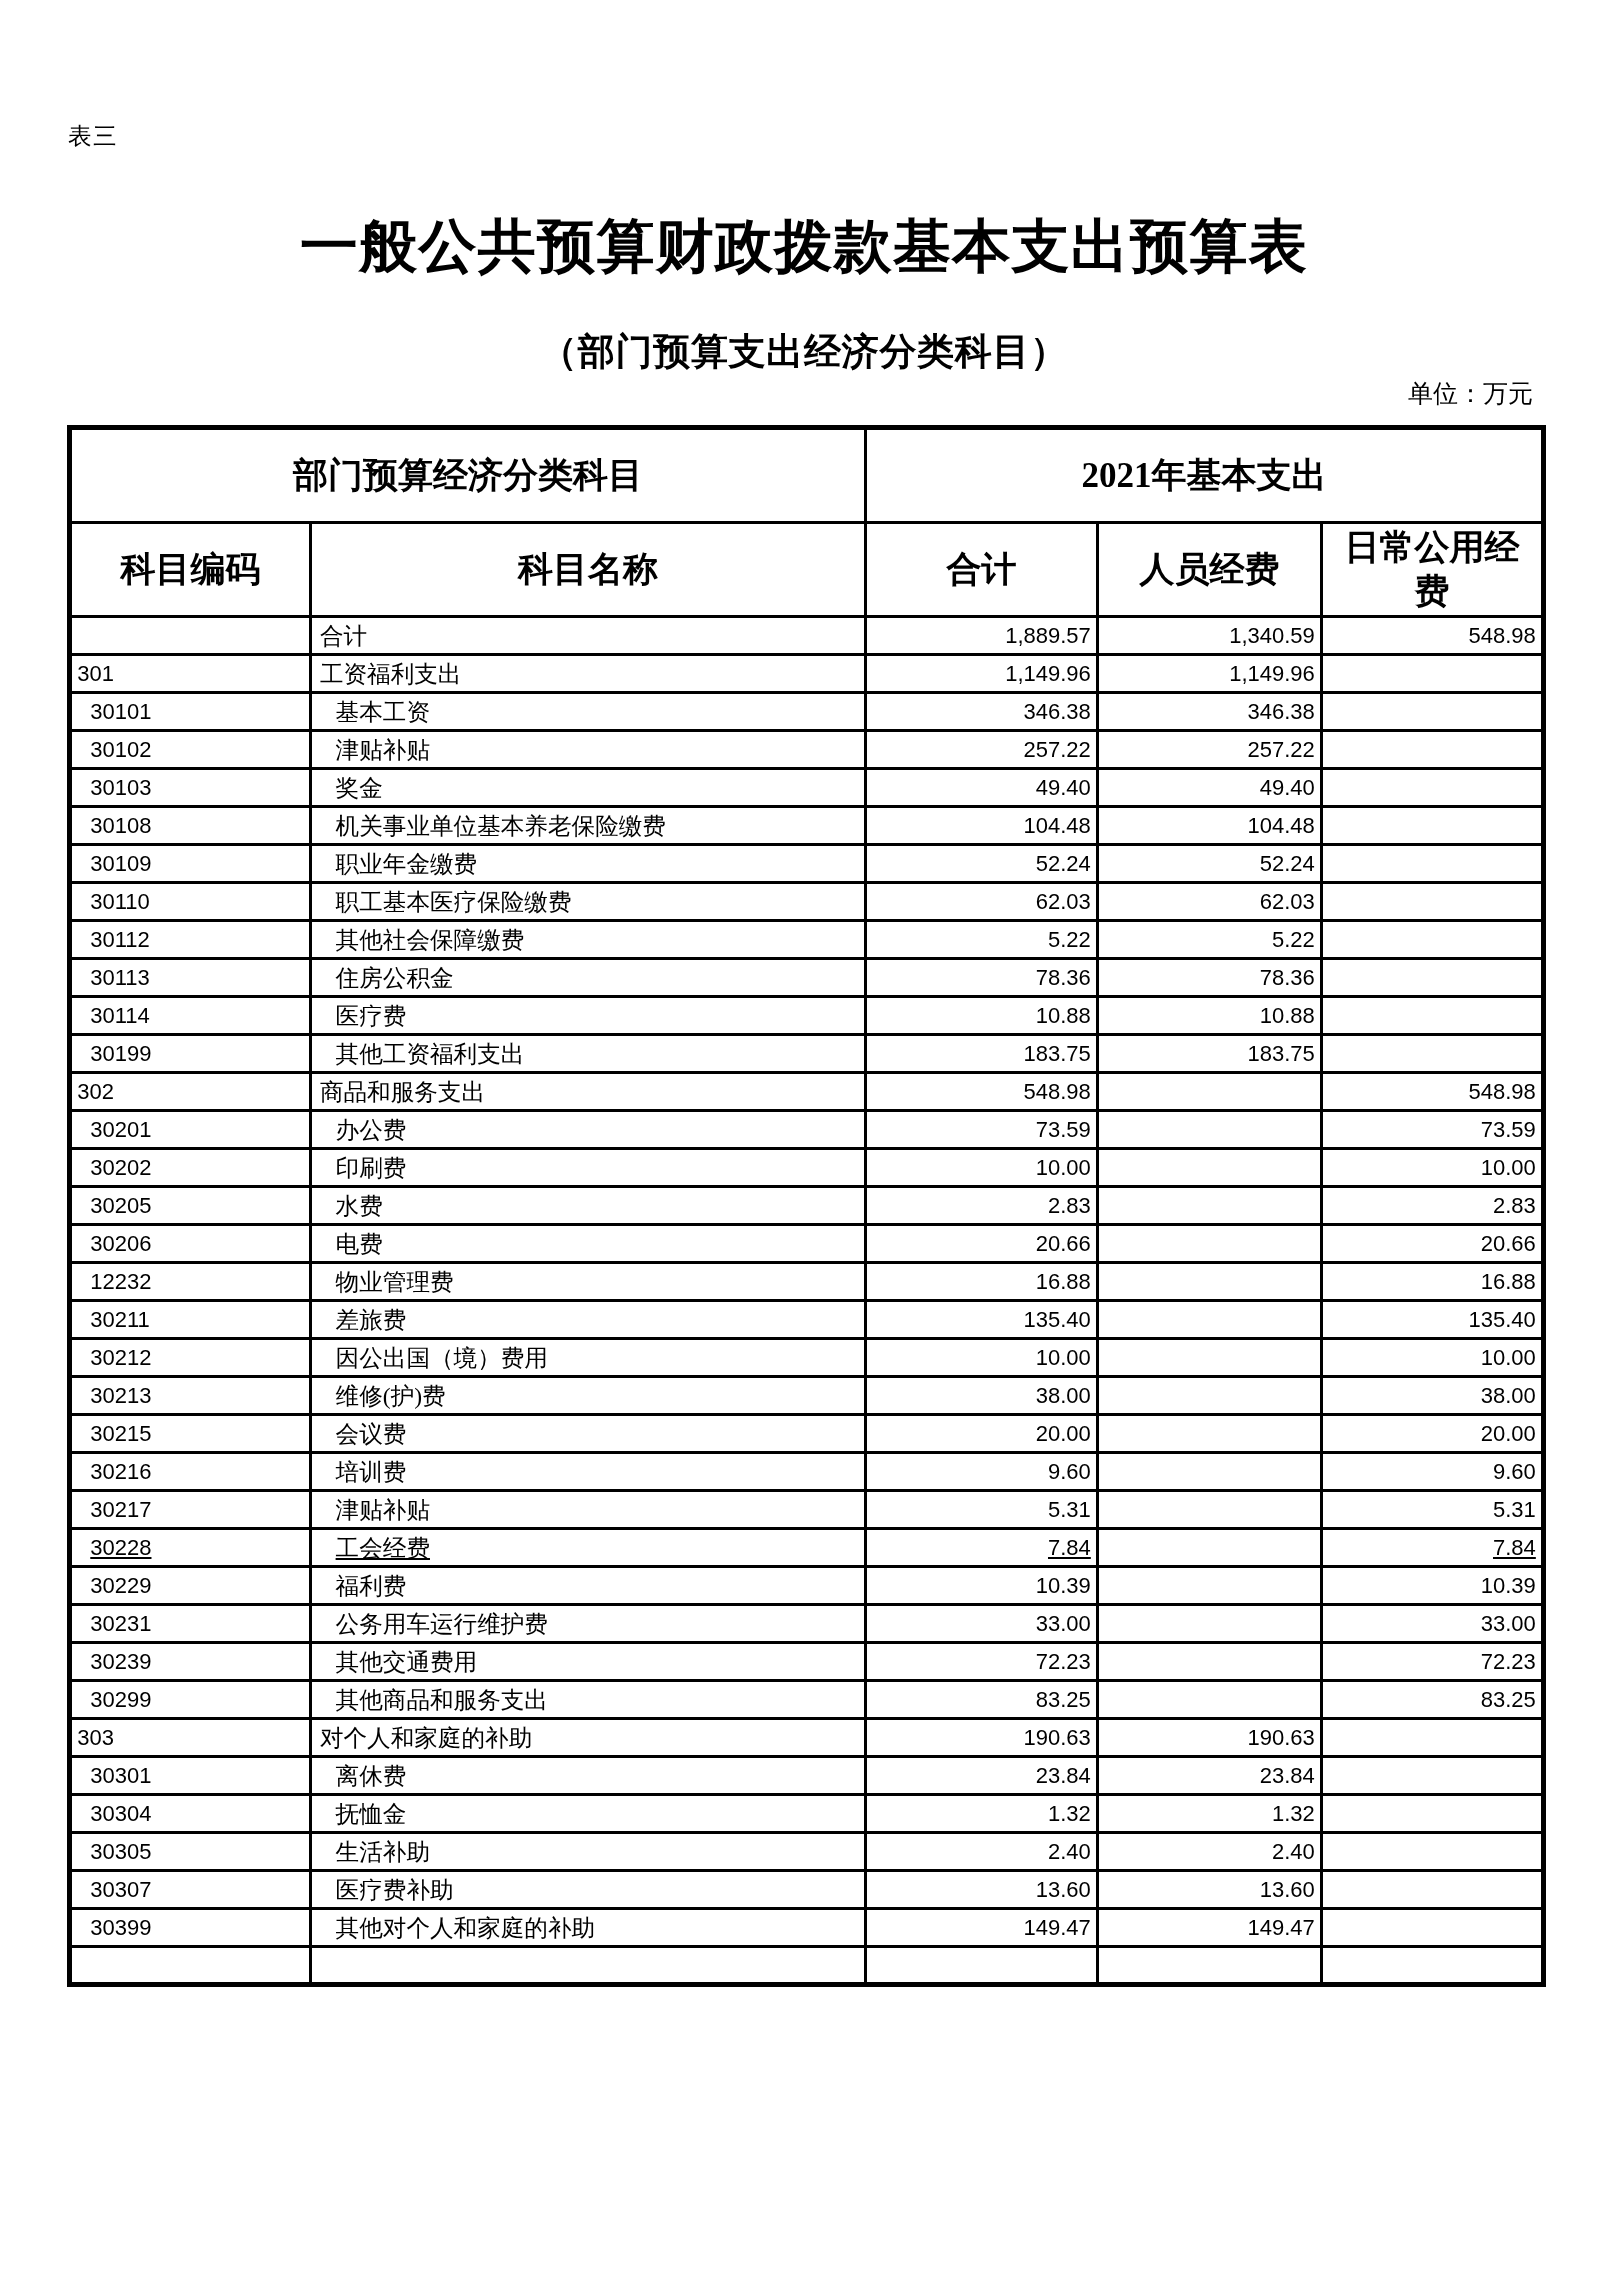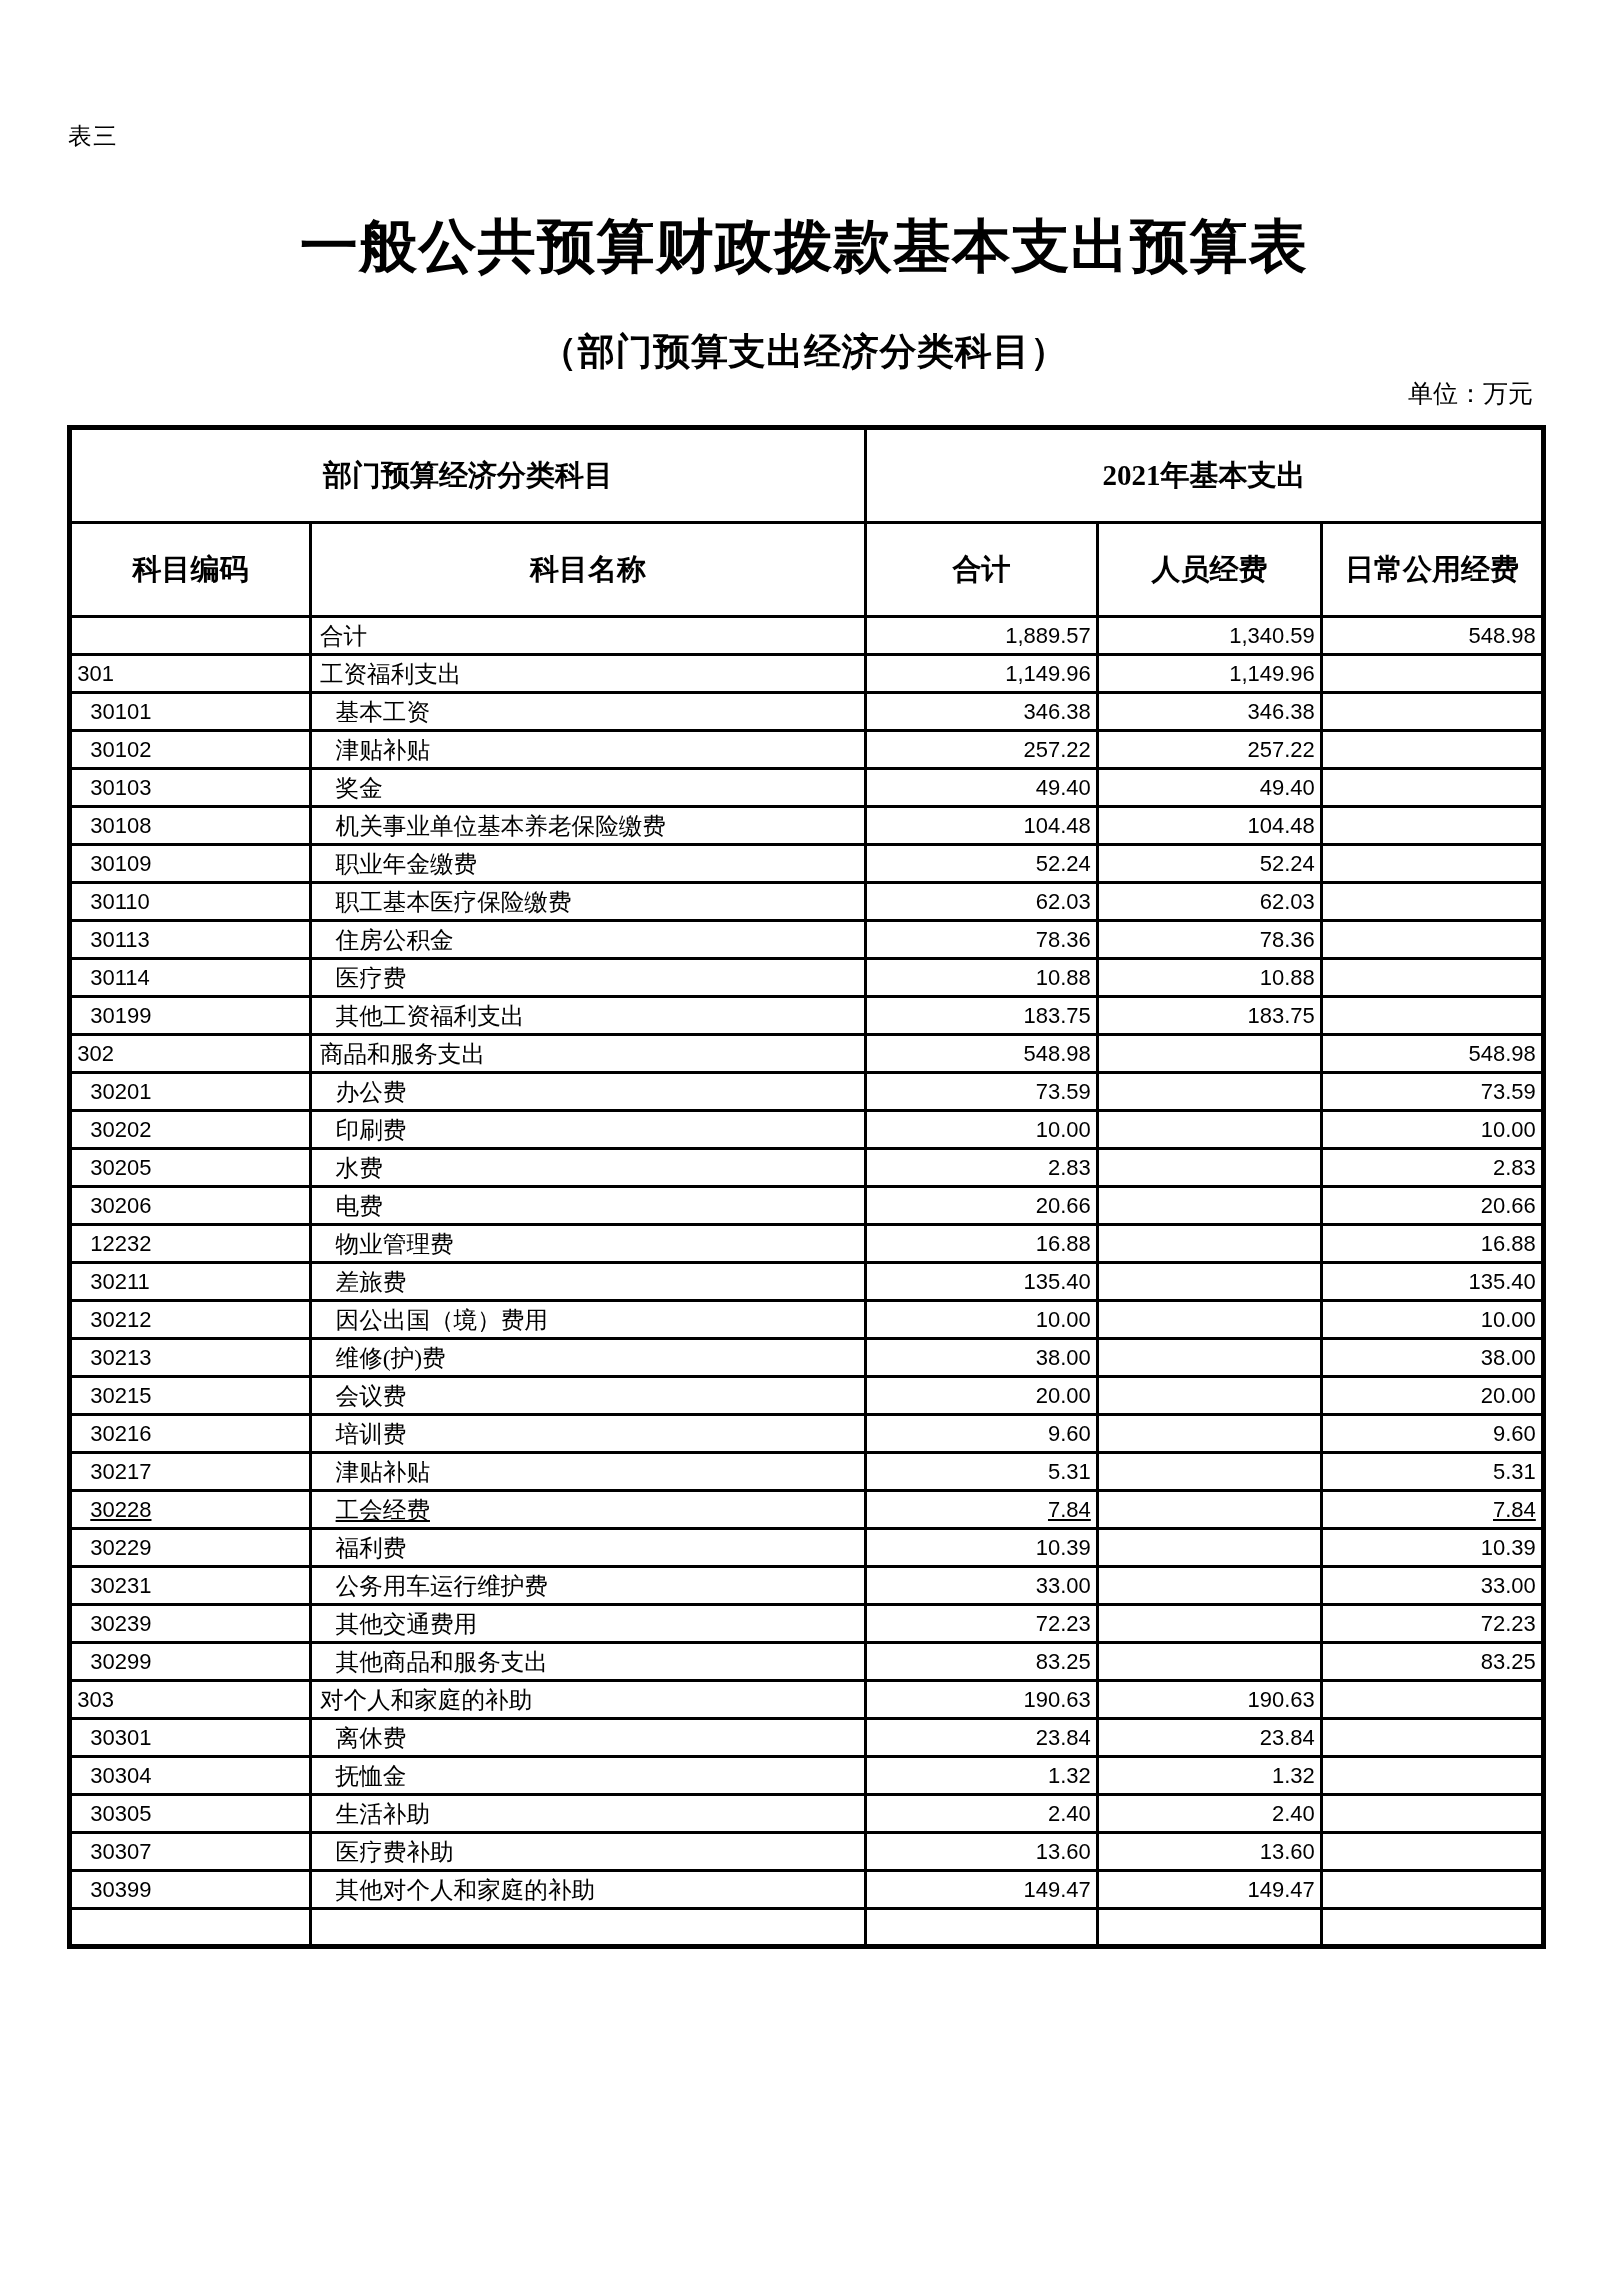--- a/index.html
+++ b/index.html
@@ -61,21 +61,21 @@
     table-layout: fixed;
     border: 5.9px solid #000;
   }
   table.budget th, table.budget td {
     border: 3.9px solid #000;
     vertical-align: middle;
     overflow: hidden;
     white-space: nowrap;
   }
   table.budget th {
-    font-size: 29px;
+    font-size: 35px;
     font-weight: bold;
     text-align: center;
     padding: 0 5.2px;
     white-space: normal;
     line-height: 1.25;
     font-family: "Liberation Serif", "DejaVu Serif", serif;
   }
   tr.hdr-group { height: 95px; }
   tr.hdr-cols  { height: 94px; }
   td.code {
@@ -183,20 +183,27 @@
           <td class="num"></td>
         </tr>
         <tr style="height: 38px;">
           <td class="code lv2">30110</td>
           <td class="name lv2">职工基本医疗保险缴费</td>
           <td class="num">62.03</td>
           <td class="num">62.03</td>
           <td class="num"></td>
         </tr>
         <tr style="height: 38px;">
+          <td class="code lv2">30112</td>
+          <td class="name lv2">其他社会保障缴费</td>
+          <td class="num">5.22</td>
+          <td class="num">5.22</td>
+          <td class="num"></td>
+        </tr>
+        <tr style="height: 38px;">
           <td class="code lv2">30113</td>
           <td class="name lv2">住房公积金</td>
           <td class="num">78.36</td>
           <td class="num">78.36</td>
           <td class="num"></td>
         </tr>
         <tr style="height: 38px;">
           <td class="code lv2">30114</td>
           <td class="name lv2">医疗费</td>
           <td class="num">10.88</td>

